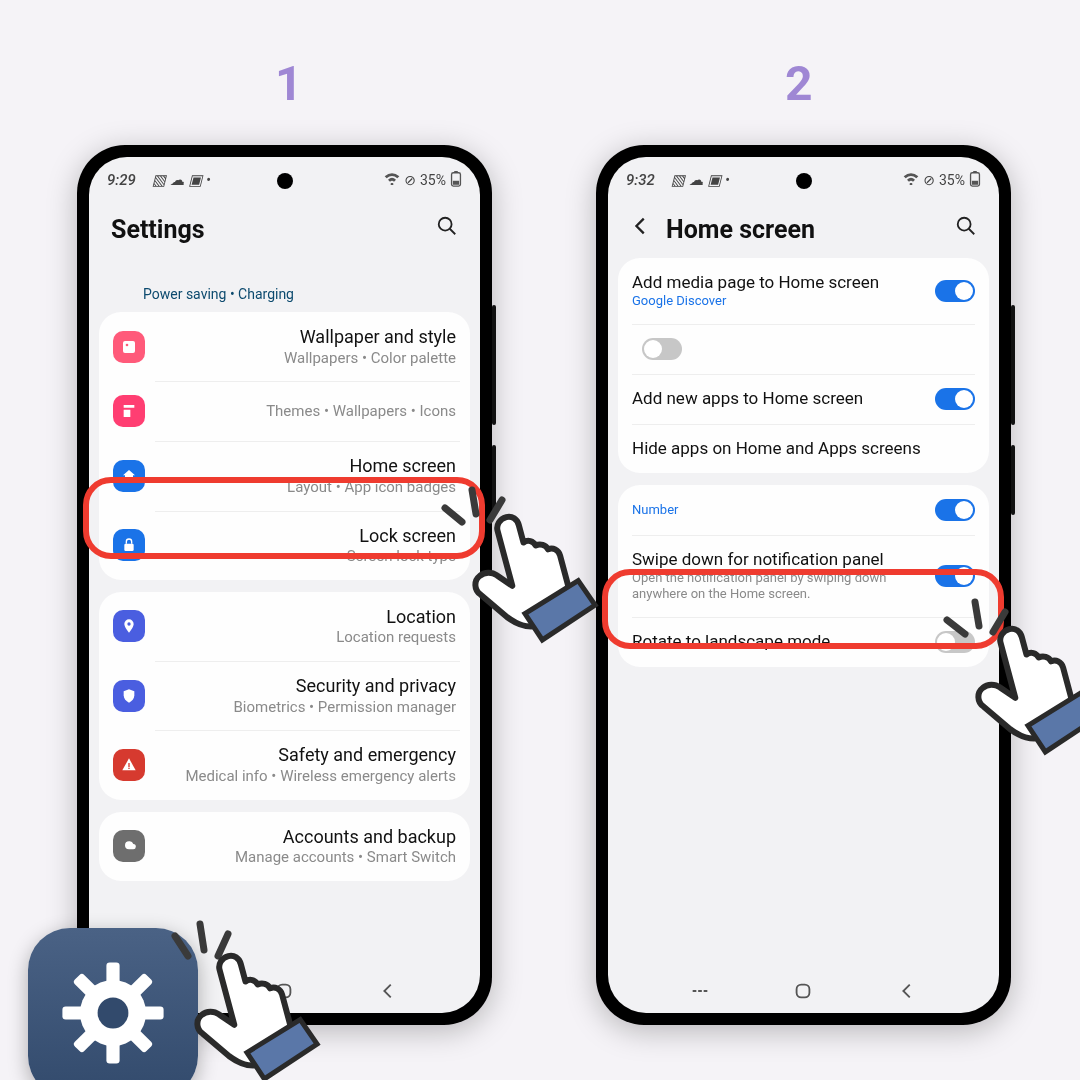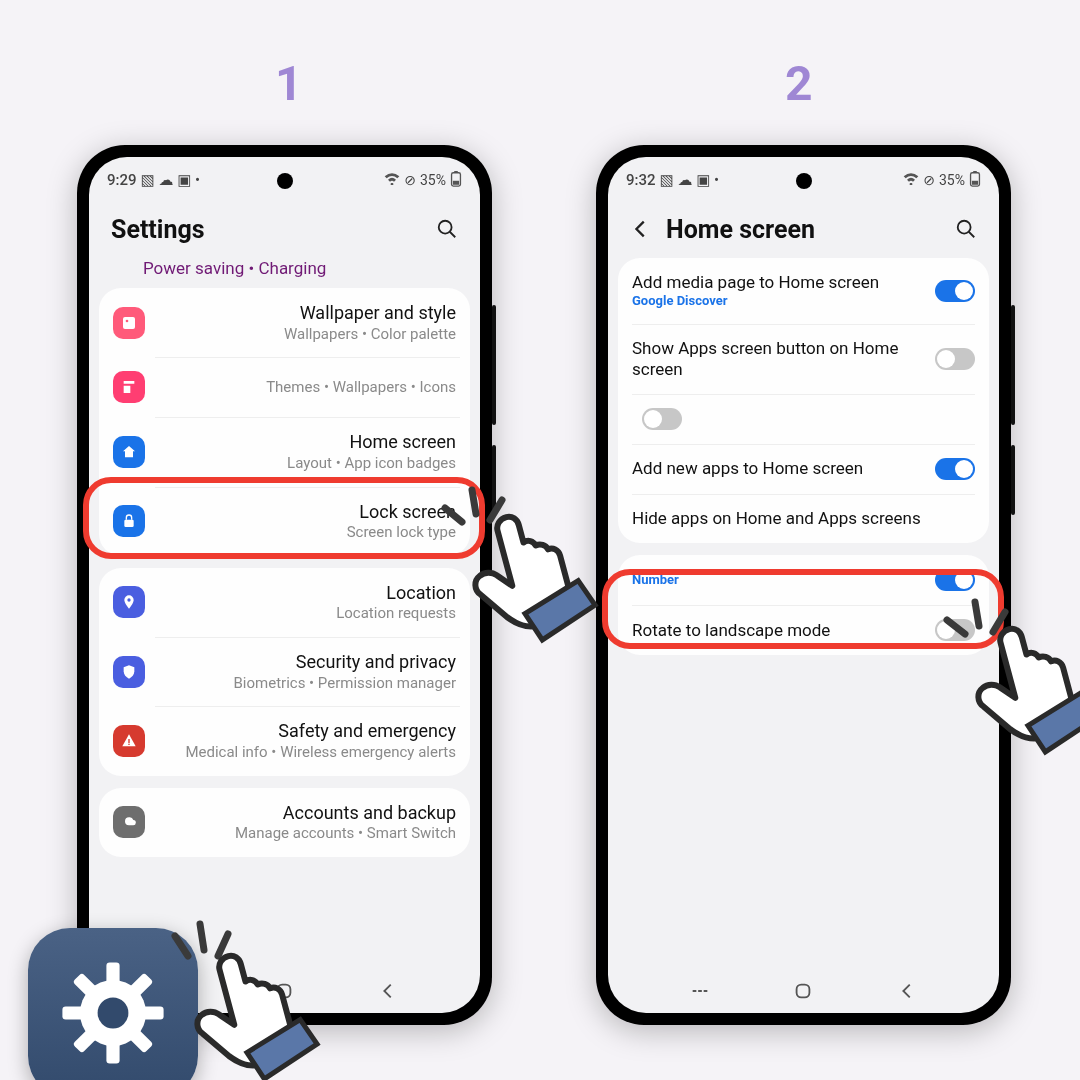--- a/index.html
+++ b/index.html
@@ -61,48 +61,49 @@
   }
   .status-bar {
     height: 34px;
     display: flex;
     justify-content: space-between;
     align-items: center;
     padding: 6px 18px 0;
     font-size: 15px;
     color: #444;
   }
-  .status-left { display: flex; align-items: center; gap: 4px; }
+  .status-left { display: flex; align-items: center; gap: 16px; font-style: italic; }
   .status-left .time { font-weight: 500; }
   .status-right { display: flex; align-items: center; gap: 4px; font-size: 14px; }
 
   .screen-header {
     display: flex;
-    align-items: flex-end;
+    align-items: flex-start;
     padding: 18px 22px 14px;
   }
   .screen-header .title {
     font-size: 25px;
     font-weight: 700;
     color: #111;
     flex: 1;
   }
   .back-chev { margin-right: 14px; }
   .search-icon { width: 22px; height: 22px; }
 
   .content {
     padding: 0 10px;
     height: calc(100% - 130px);
     overflow: hidden;
   }
 
   .peek {
-    color: #701a75;
-    font-size: 17px;
+    color: #0c4a6e;
+    font-size: 14px;
     padding: 0 44px 10px;
+    margin-top: 28px;
   }
 
   .card {
     background: #fefefe;
     border-radius: 22px;
     margin-bottom: 12px;
   }
   .row {
     display: flex;
     align-items: center;
@@ -133,21 +134,21 @@
   .row-title {
     font-size: 18px;
     color: #111;
     line-height: 1.25;
   }
   .row-sub {
     font-size: 15px;
     color: #8a8a8a;
     line-height: 1.25;
   }
-  .row-sub.blue { color: #1a73e8; font-weight: bold; }
+  .row-sub.blue { color: #1a73e8; }
 
   .hl {
     position: absolute;
     border: 6px solid #ef3b2f;
     border-radius: 28px;
     pointer-events: none;
   }
 
   .toggle {
     width: 40px;
@@ -450,45 +451,46 @@
     <div class="content">
       <div class="card">
         <div class="row2">
           <div class="row-text">
             <div class="row-title">Add media page to Home screen</div>
             <div class="row-sub blue">Google Discover</div>
           </div>
           <div class="toggle on"></div>
         </div>
         <div class="row2">
-          <div class="row-text">
-            <div class="row-title">Show Apps screen button on Home screen</div>
-          </div>
           <div class="toggle off"></div>
         </div>
         <div class="row2">
-          <div class="toggle off"></div>
-        </div>
-        <div class="row2">
           <div class="row-text">
             <div class="row-title">Add new apps to Home screen</div>
           </div>
           <div class="toggle on"></div>
         </div>
         <div class="row2">
           <div class="row-text">
             <div class="row-title">Hide apps on Home and Apps screens</div>
           </div>
         </div>
       </div>
 
       <div class="card">
         <div class="row2">
           <div class="row-text">
             <div class="row-sub blue">Number</div>
+          </div>
+          <div class="toggle on"></div>
+        </div>
+        <div class="row2">
+          <div class="row-text">
+            <div class="row-title">Swipe down for notification panel</div>
+            <div class="row-sub">Open the notification panel by swiping down anywhere on the Home screen.</div>
           </div>
           <div class="toggle on"></div>
         </div>
         <div class="row2">
           <div class="row-text">
             <div class="row-title">Rotate to landscape mode</div>
           </div>
           <div class="toggle off"></div>
         </div>
       </div>

